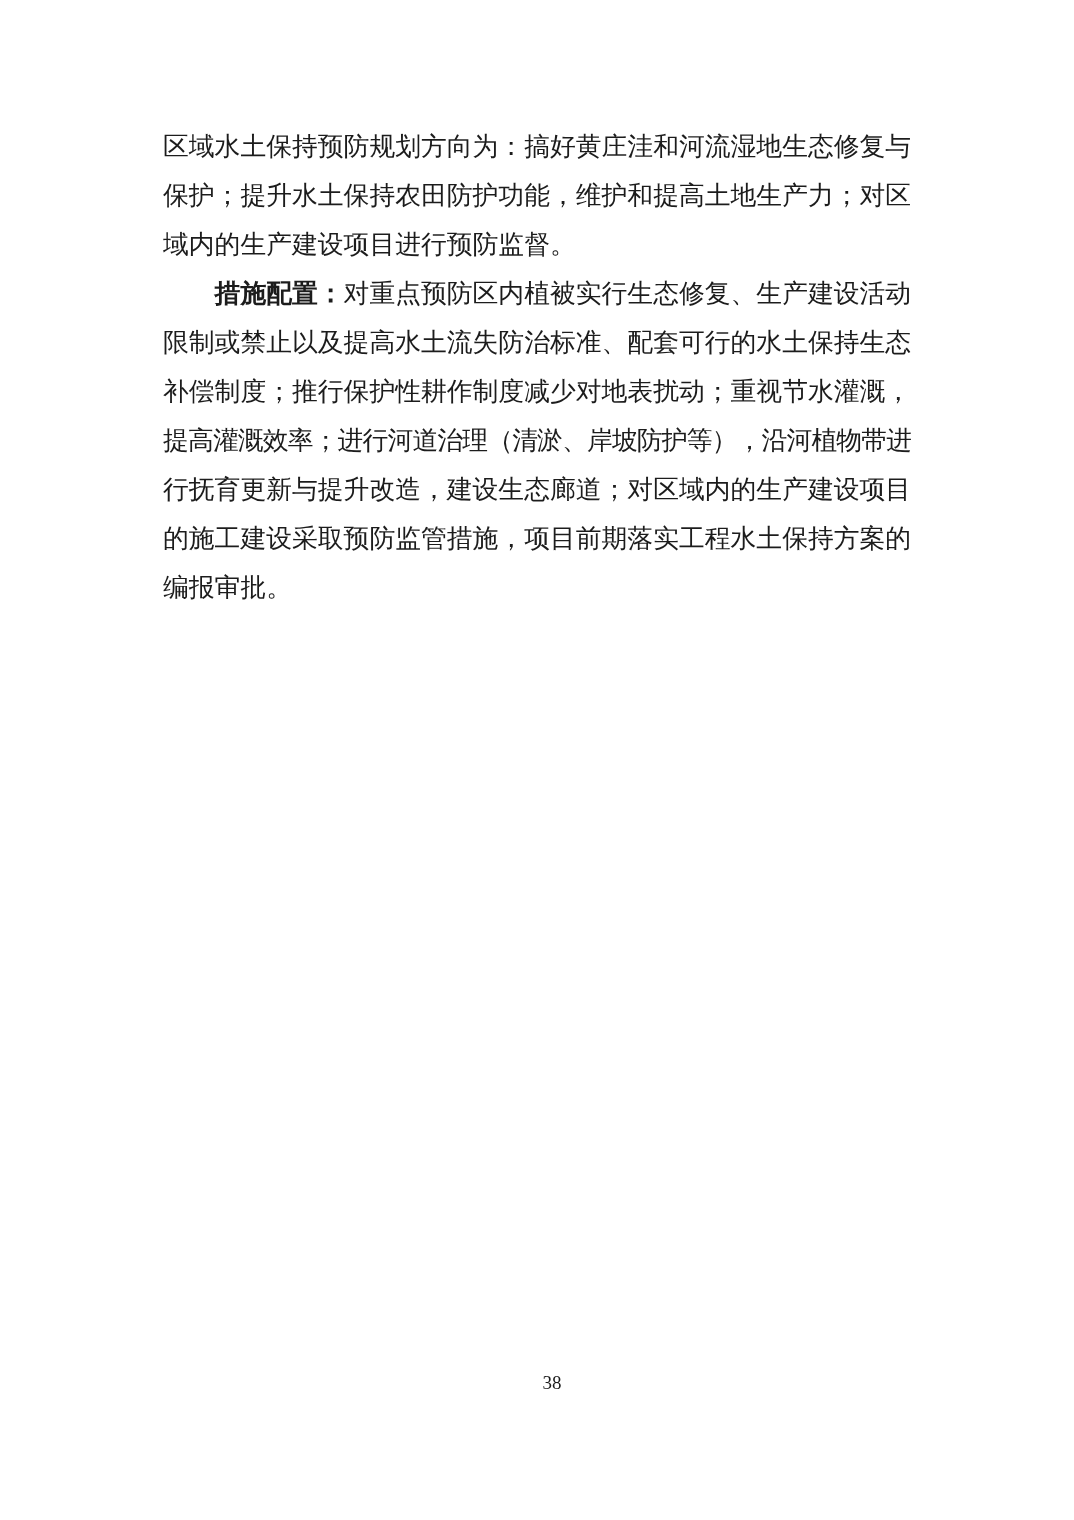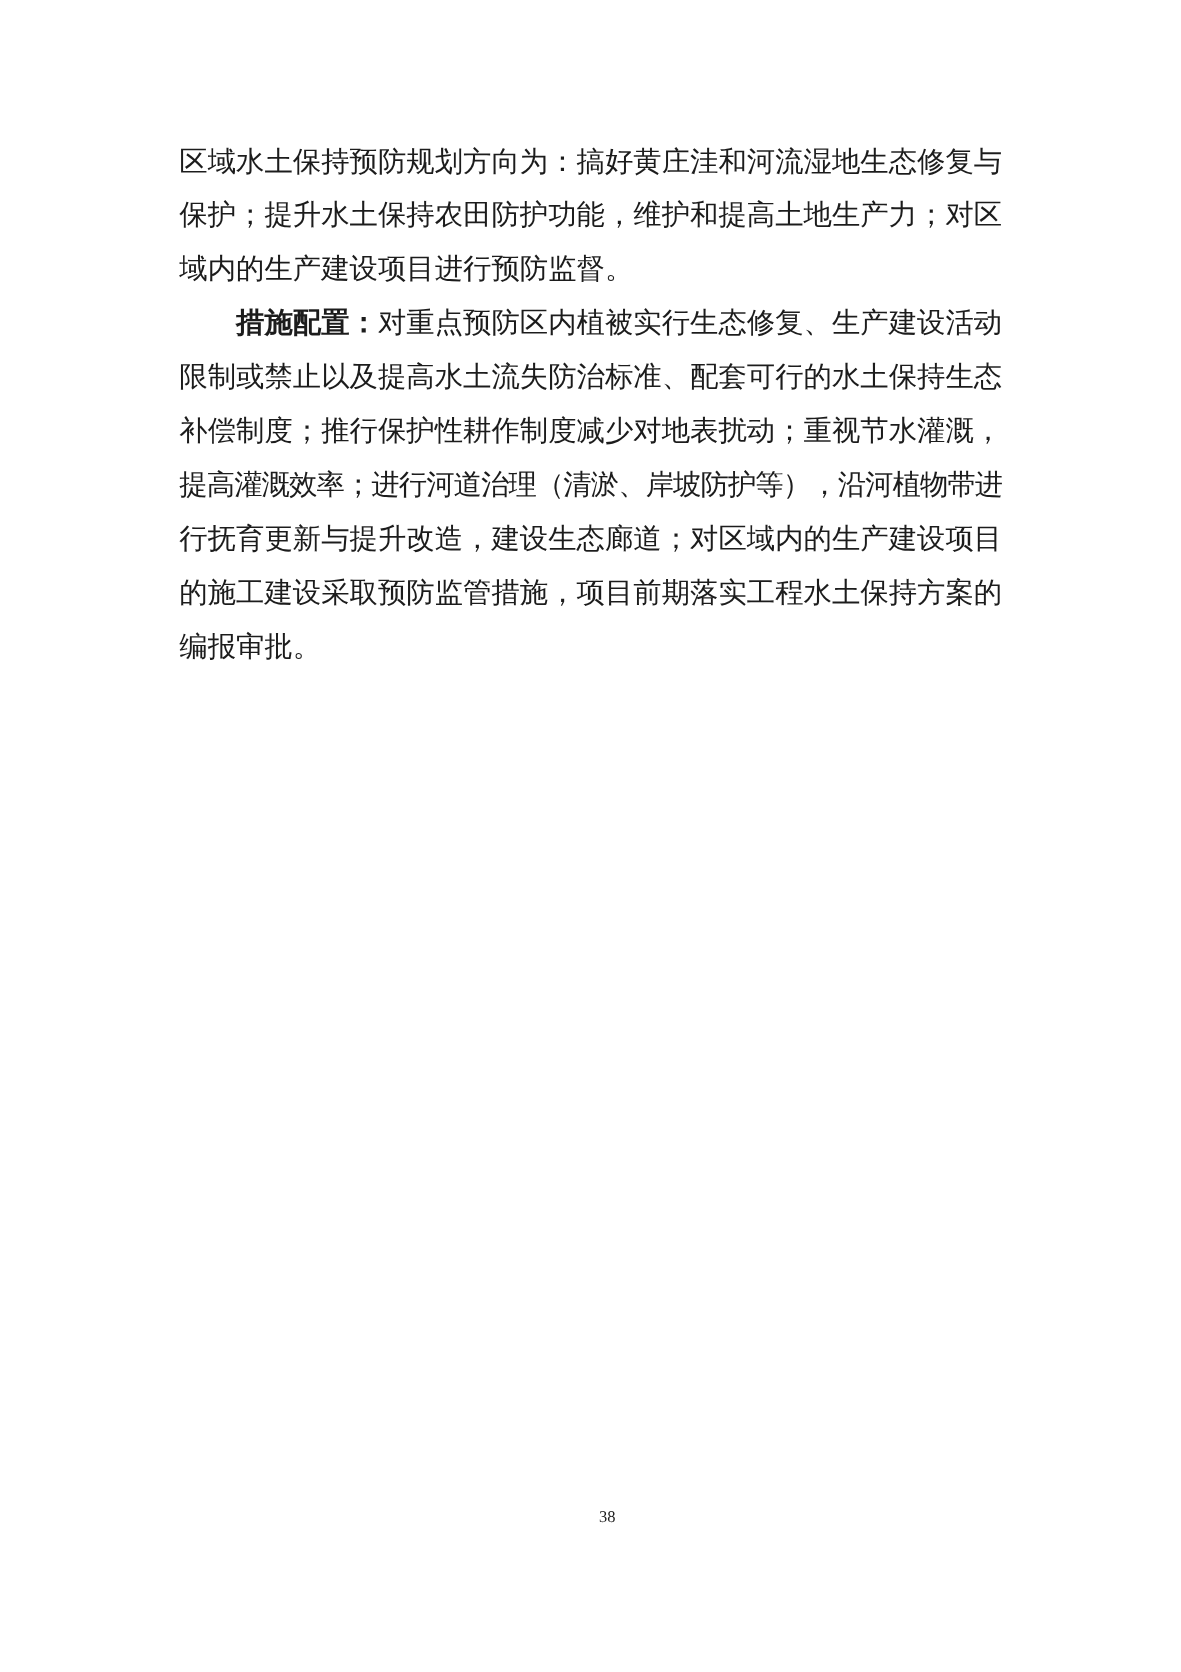--- a/index.html
+++ b/index.html
@@ -39,21 +39,21 @@
     display: block;
   }
   .line span.bold {
     font-weight: 700;
   }
   .page-number {
     position: absolute;
     top: 1372px;
     left: 552px;
     transform: translateX(-50%);
-    font-size: 15px;
+    font-size: 19px;
     color: #1c1c1c;
   }
 </style>
 </head>
 <body>
 
 <div class="page">
   <div class="textblock">
       <div class="line justify">
         <span>区</span>

